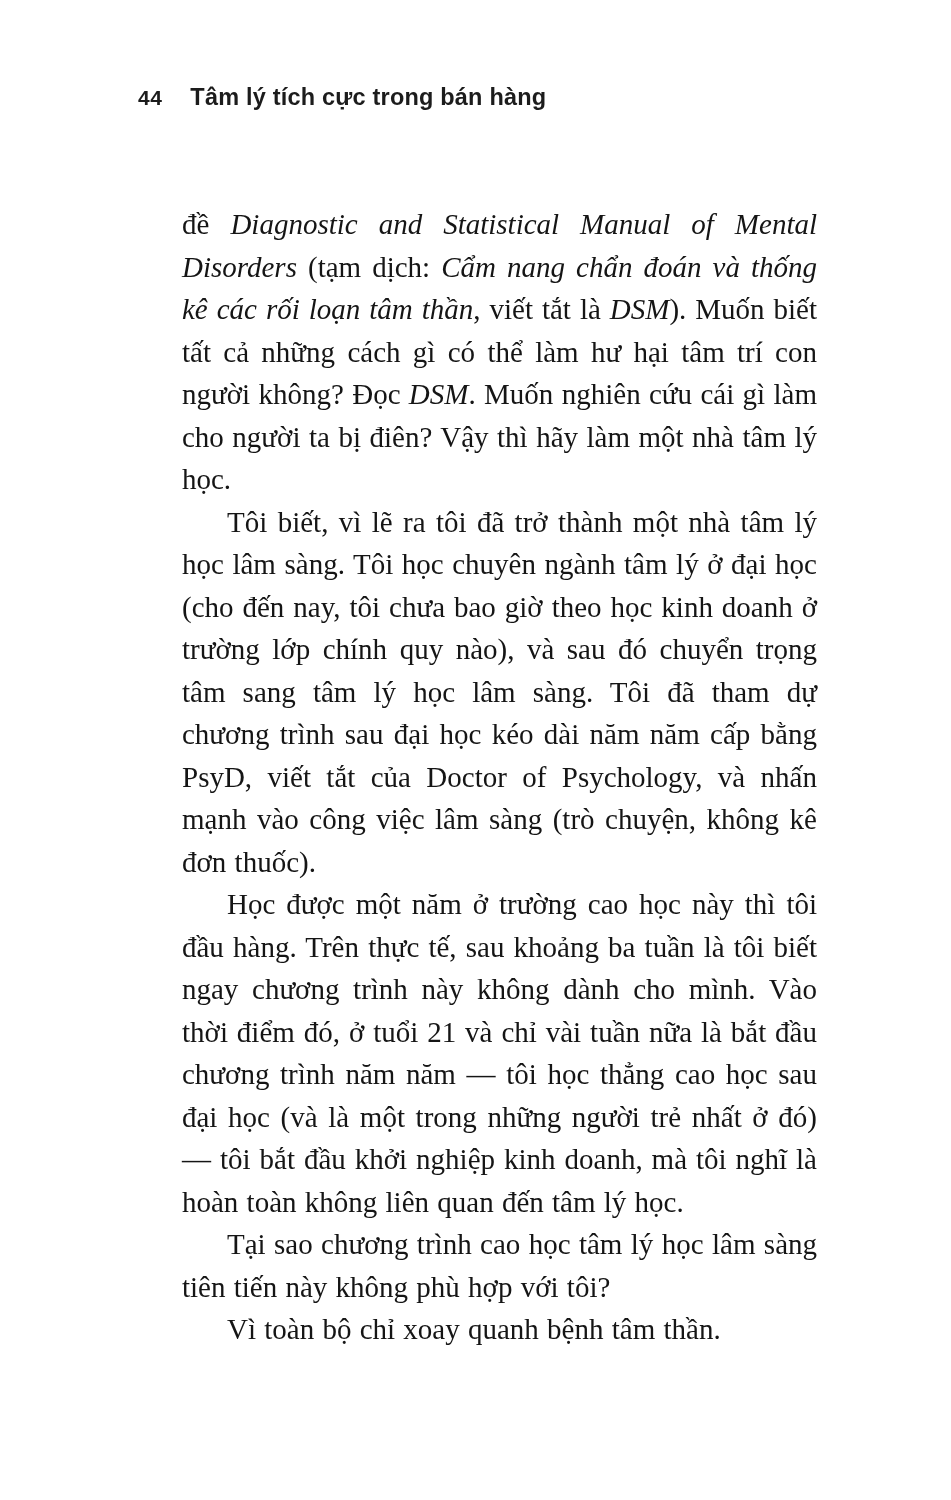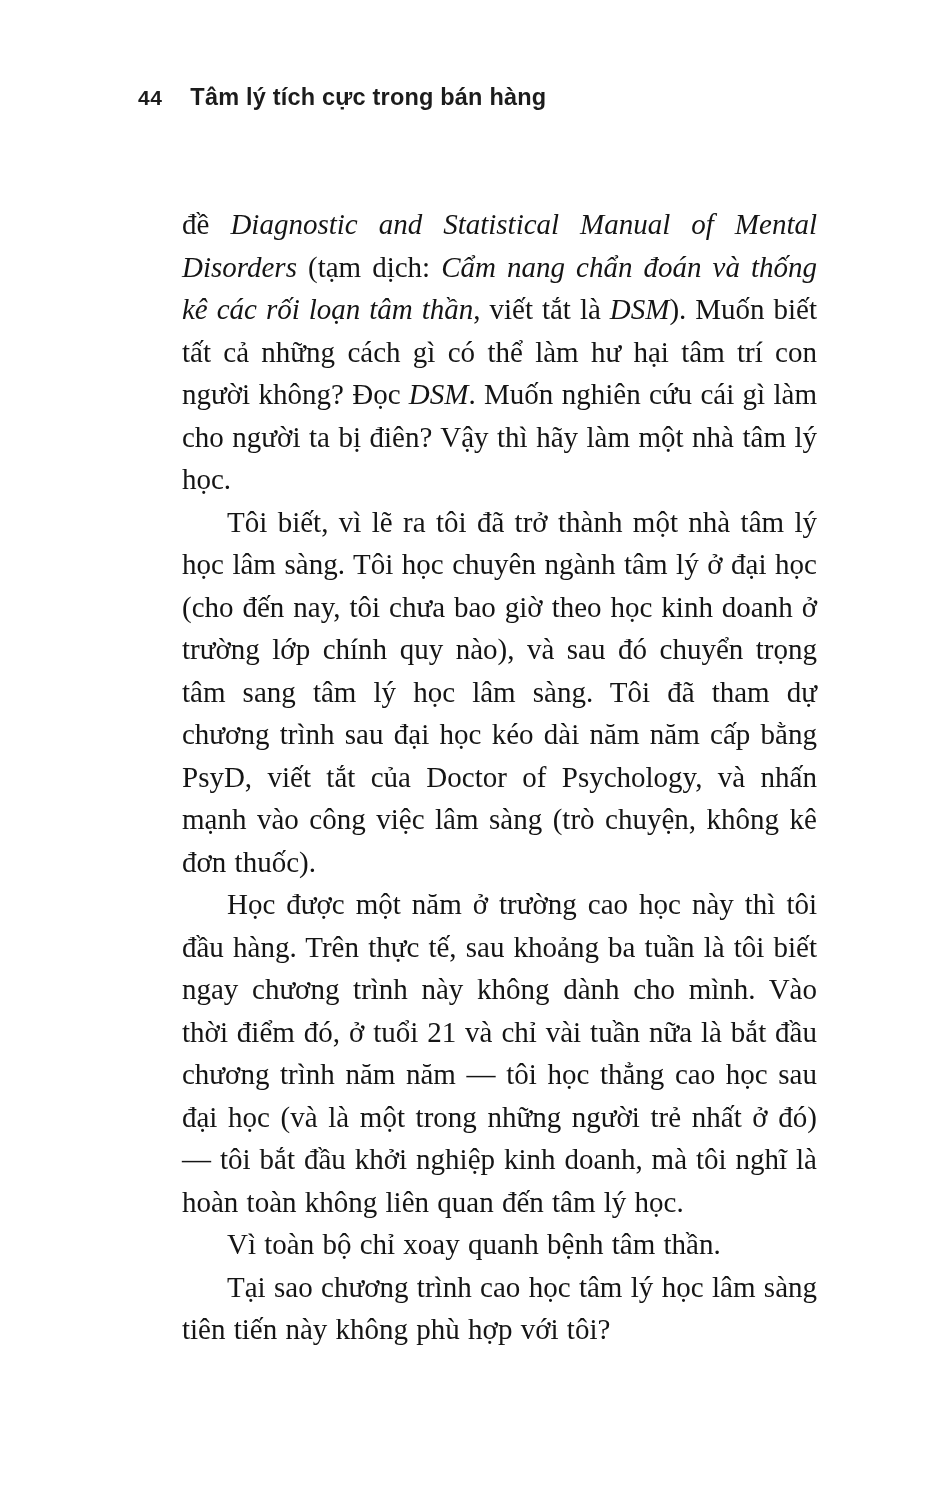--- a/index.html
+++ b/index.html
@@ -79,16 +79,16 @@
   <span class="page-number">44</span>
   <span class="running-title">Tâm lý tích cực trong bán hàng</span>
 </header>
 
 <main class="content">
   <div class="quote-bar"></div>
   <div class="text-block">
       <p class="para"><span>đề </span><em>Diagnostic and Statistical Manual of Mental Disorders</em><span> (tạm dịch: </span><em>Cẩm nang chẩn đoán và thống kê các rối loạn tâm thần</em><span>, viết tắt là </span><em>DSM</em><span>). Muốn biết tất cả những cách gì có thể làm hư hại tâm trí con người không? Đọc </span><em>DSM</em><span>. Muốn nghiên cứu cái gì làm cho người ta bị điên? Vậy thì hãy làm một nhà tâm lý học.</span></p>
       <p class="para indent"><span>Tôi biết, vì lẽ ra tôi đã trở thành một nhà tâm lý học lâm sàng. Tôi học chuyên ngành tâm lý ở đại học (cho đến nay, tôi chưa bao giờ theo học kinh doanh ở trường lớp chính quy nào), và sau đó chuyển trọng tâm sang tâm lý học lâm sàng. Tôi đã tham dự chương trình sau đại học kéo dài năm năm cấp bằng PsyD, viết tắt của Doctor of Psychology, và nhấn mạnh vào công việc lâm sàng (trò chuyện, không kê đơn thuốc).</span></p>
       <p class="para indent"><span>Học được một năm ở trường cao học này thì tôi đầu hàng. Trên thực tế, sau khoảng ba tuần là tôi biết ngay chương trình này không dành cho mình. Vào thời điểm đó, ở tuổi 21 và chỉ vài tuần nữa là bắt đầu chương trình năm năm — tôi học thẳng cao học sau đại học (và là một trong những người trẻ nhất ở đó) — tôi bắt đầu khởi nghiệp kinh doanh, mà tôi nghĩ là hoàn toàn không liên quan đến tâm lý học.</span></p>
+      <p class="para indent"><span>Tại sao chương trình cao học tâm lý học lâm sàng tiên tiến này không phù hợp với tôi?</span></p>
       <p class="para indent"><span>Vì toàn bộ chỉ xoay quanh bệnh tâm thần.</span></p>
-      <p class="para indent"><span>Tại sao chương trình cao học tâm lý học lâm sàng tiên tiến này không phù hợp với tôi?</span></p>
     </div>
 </main>
 
 </body></html>

